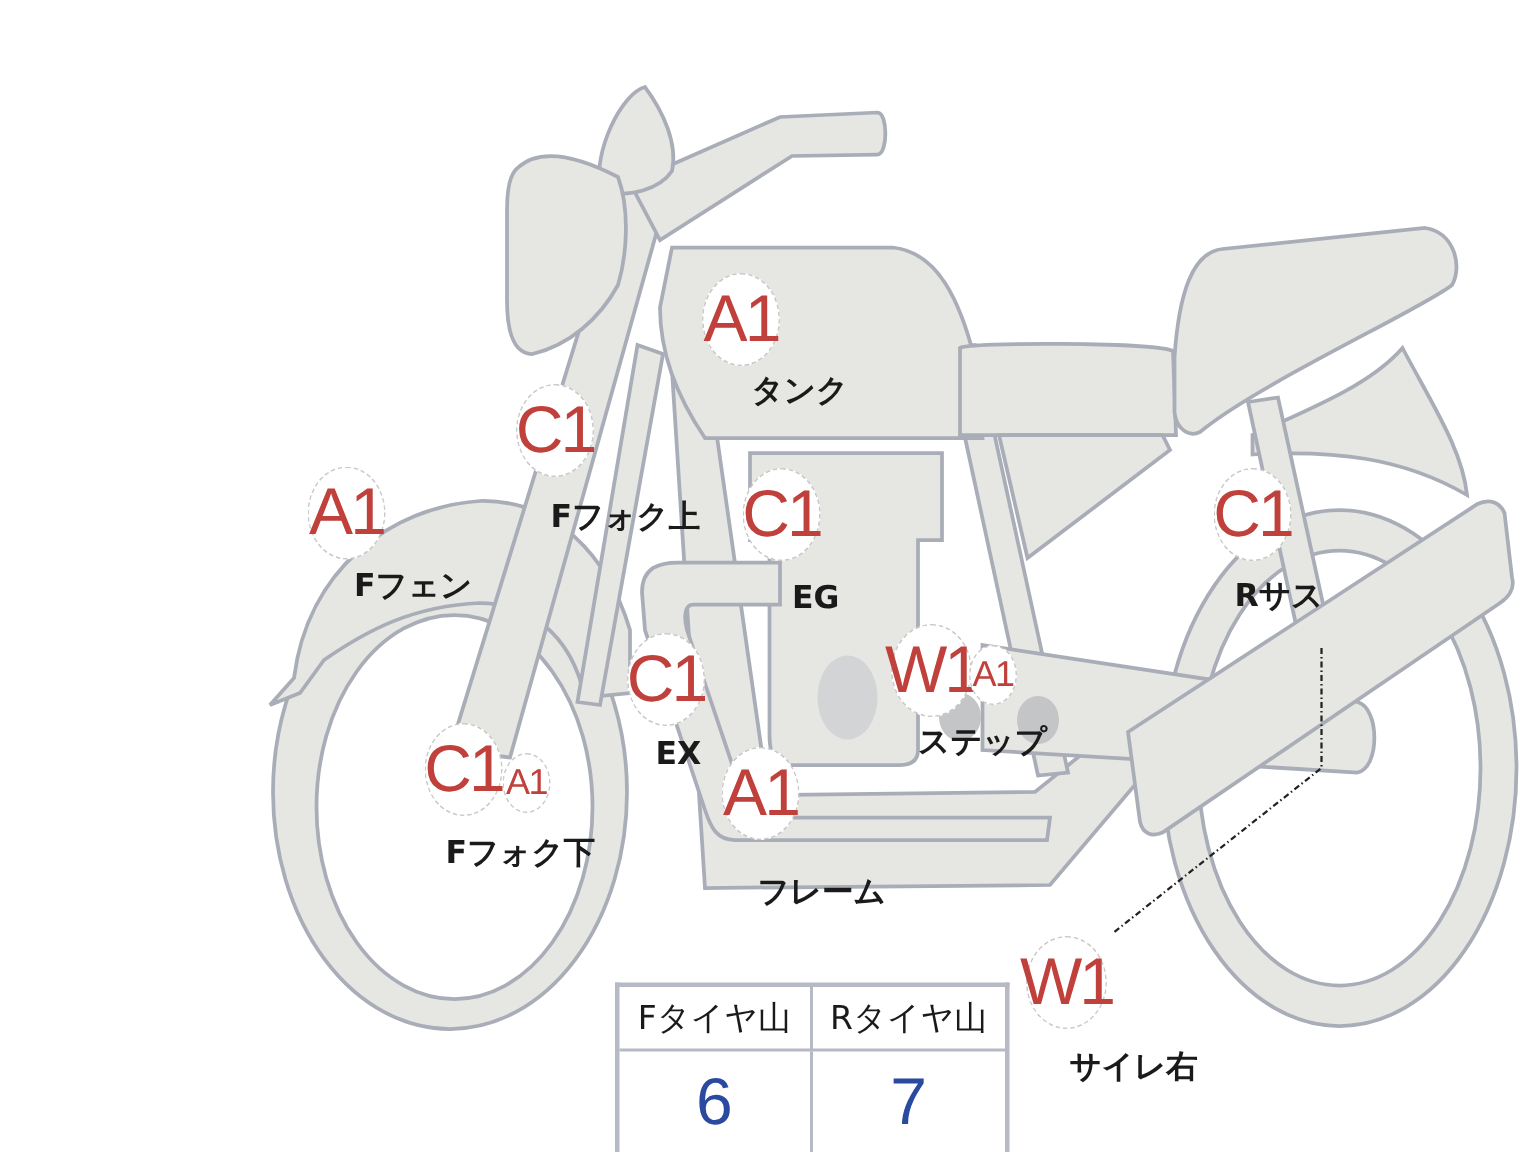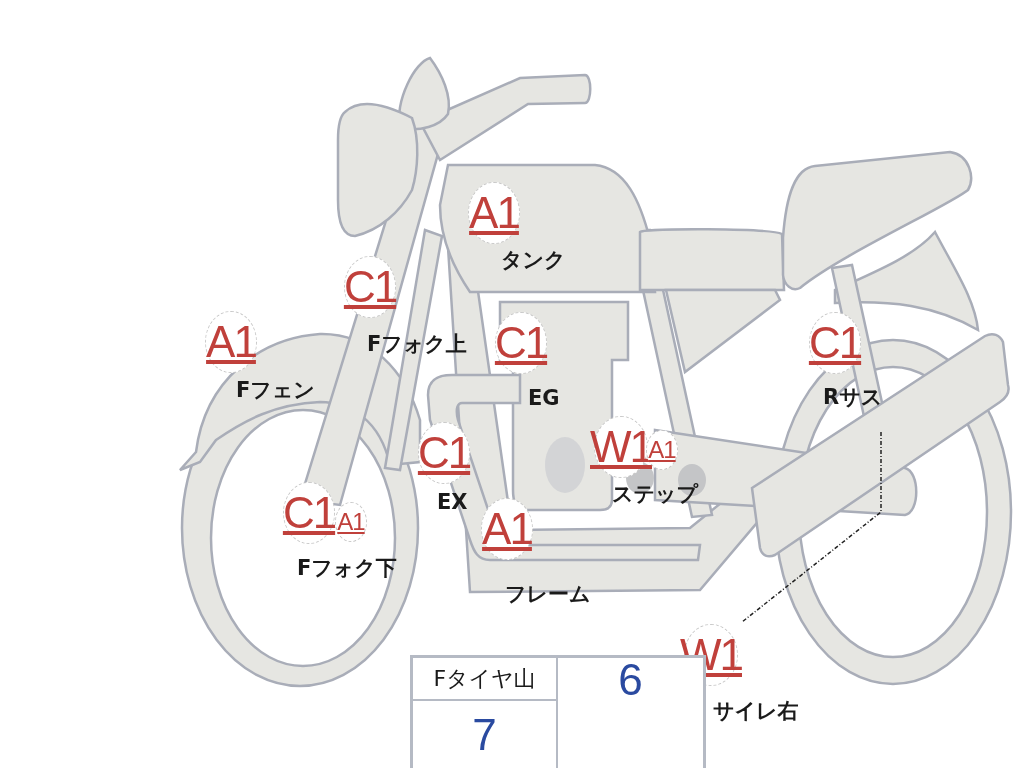--- a/index.html
+++ b/index.html
@@ -4,26 +4,26 @@
 <style>
   html, body { margin:0; padding:0; background:#ffffff; }
   body { width:1024px; height:768px; position:relative; overflow:hidden;
          font-family:"DejaVu Sans", sans-serif; }
   #bike { position:absolute; left:0; top:0; width:1024px; height:768px; }
   .part { fill:#e6e6e2; stroke:#a9adb8; stroke-width:2.5; }
   .hole { fill:#ffffff; stroke:#a9adb8; stroke-width:2.5; }
   .badge { position:absolute; border-radius:50%; background:#ffffff;
            border:1.5px dashed #c9c9c9; display:flex; align-items:center;
            justify-content:center; color:#c0403b; font-family:"Liberation Sans", sans-serif;
-           letter-spacing:-2px; box-sizing:border-box;text-decoration:underline; }
+           letter-spacing:-2px; box-sizing:border-box; }
   .badge.lg { width:52px; height:62px; font-size:44px; }
   .badge.sm { width:32px; height:40px; font-size:24px; letter-spacing:-1px; }
   .label { position:absolute; color:#1a1a1a; font-size:21px; white-space:nowrap;
            font-family:"DejaVu Sans", sans-serif;font-weight:bold; }
-  #tread-table { position:absolute; left:410px; top:655px; width:296px; height:113px;
+  #tread-table { position:absolute; left:410px; top:655px; width:263px; height:113px;
                  border:3px solid #b5bac4; border-bottom:none; box-sizing:border-box;
                  display:grid; grid-template-columns:1fr 1fr; grid-template-rows:43px 1fr; background:#fff; }
   #tread-table .cell { display:flex; align-items:center; justify-content:center;
                        border-right:2px solid #b5bac4; }
   #tread-table .cell:nth-child(2n) { border-right:none; }
   #tread-table .head { border-bottom:2px solid #b5bac4; font-size:22px; color:#1a1a1a; }
   #tread-table .val { font-size:44px; color:#2a4aa0; font-family:"Liberation Sans", sans-serif; }
 </style>
 </head>
 <body>
@@ -106,15 +106,16 @@
 <div class="label" style="left:505px;top:568px;margin-top:12px;">フレーム</div>
 
 <div class="badge lg" style="left:809px;top:312px;">C1</div>
 <div class="label" style="left:823px;top:383px;">Rサス</div>
 
 <div class="badge lg" style="left:684px;top:624px;width:54px;">W1</div>
 <div class="label" style="left:713px;top:697px;">サイレ右</div>
 
 <div id="tread-table">
   <div class="cell head">Fタイヤ山</div>
+  <div class="cell head">Rタイヤ山</div>
   <div class="cell val">6</div>
   <div class="cell val">7</div>
 </div>
 
 </body></html>

